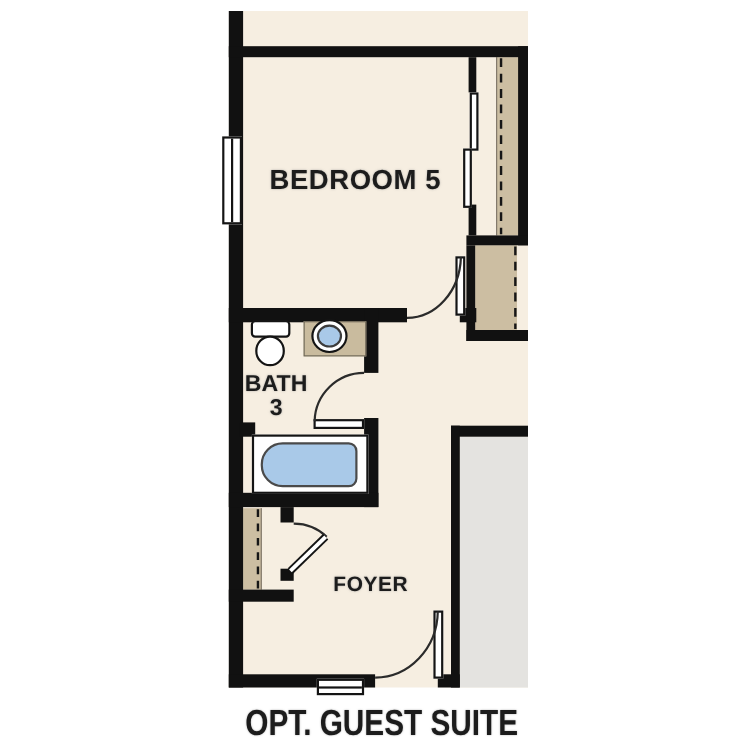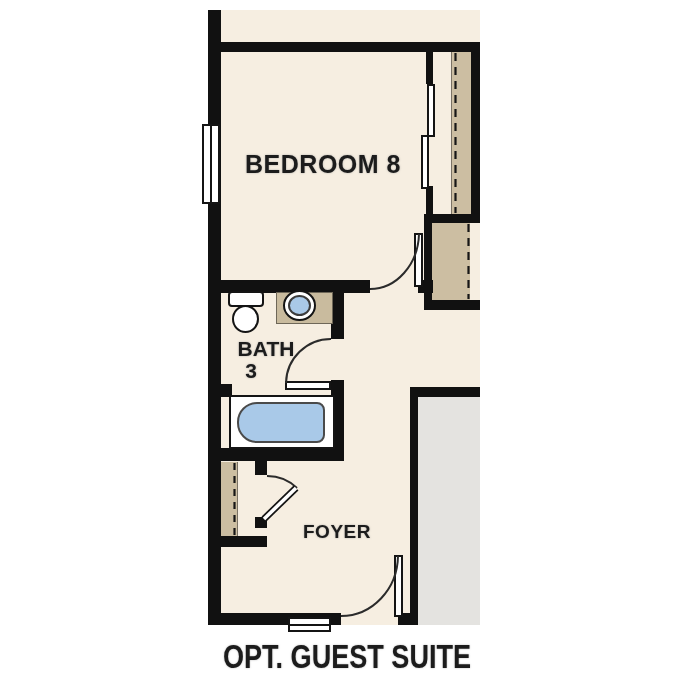--- a/index.html
+++ b/index.html
@@ -82,19 +82,19 @@
     <path d="M 331 339 A 45 45 0 0 0 286 383" fill="none" stroke="var(--c-line,#2b2b2b)" stroke-width="2"></path>
     <path d="M 341 616 A 57 61 0 0 0 398 556" fill="none" stroke="var(--c-line,#2b2b2b)" stroke-width="2"></path>
     <path d="M 297 488 A 43 43 0 0 0 267 476" fill="none" stroke="var(--c-line,#2b2b2b)" stroke-width="2"></path>
     <path d="M 264 519 L 296 488" stroke="#141414" stroke-width="7" fill="none"></path>
     <path d="M 264 519 L 296 488" stroke="#ffffff" stroke-width="3.5" fill="none"></path>
     <line x1="455.5" y1="53" x2="455.5" y2="213" stroke="#161616" stroke-width="2.2" stroke-dasharray="8 6"></line>
     <line x1="468.5" y1="224" x2="468.5" y2="299" stroke="#161616" stroke-width="2.2" stroke-dasharray="8 6"></line>
     <line x1="234.5" y1="463" x2="234.5" y2="535" stroke="#161616" stroke-width="2.2" stroke-dasharray="7 6"></line>
   </svg>
 
-  <div class="lbl lbl-bedroom" style="left:223px;top:151px;width:200px;">BEDROOM 8</div>
-  <div class="lbl lbl-bath" style="left:226px;top:338px;width:80px;">BATH</div>
+  <div class="lbl lbl-bedroom" style="left:223px;top:151px;width:200px;">BEDROOM 5</div>
+  <div class="lbl lbl-bath" style="left:211px;top:338px;width:80px;">BATH</div>
   <div class="lbl lbl-bath" style="left:211px;top:360px;width:80px;">3</div>
   <div class="lbl lbl-foyer" style="left:287px;top:522px;width:100px;">FOYER</div>
   <div class="lbl lbl-caption" style="left:187px;top:640px;width:320px;">OPT. GUEST SUITE</div>
 
 </div>
 
 </body></html>

